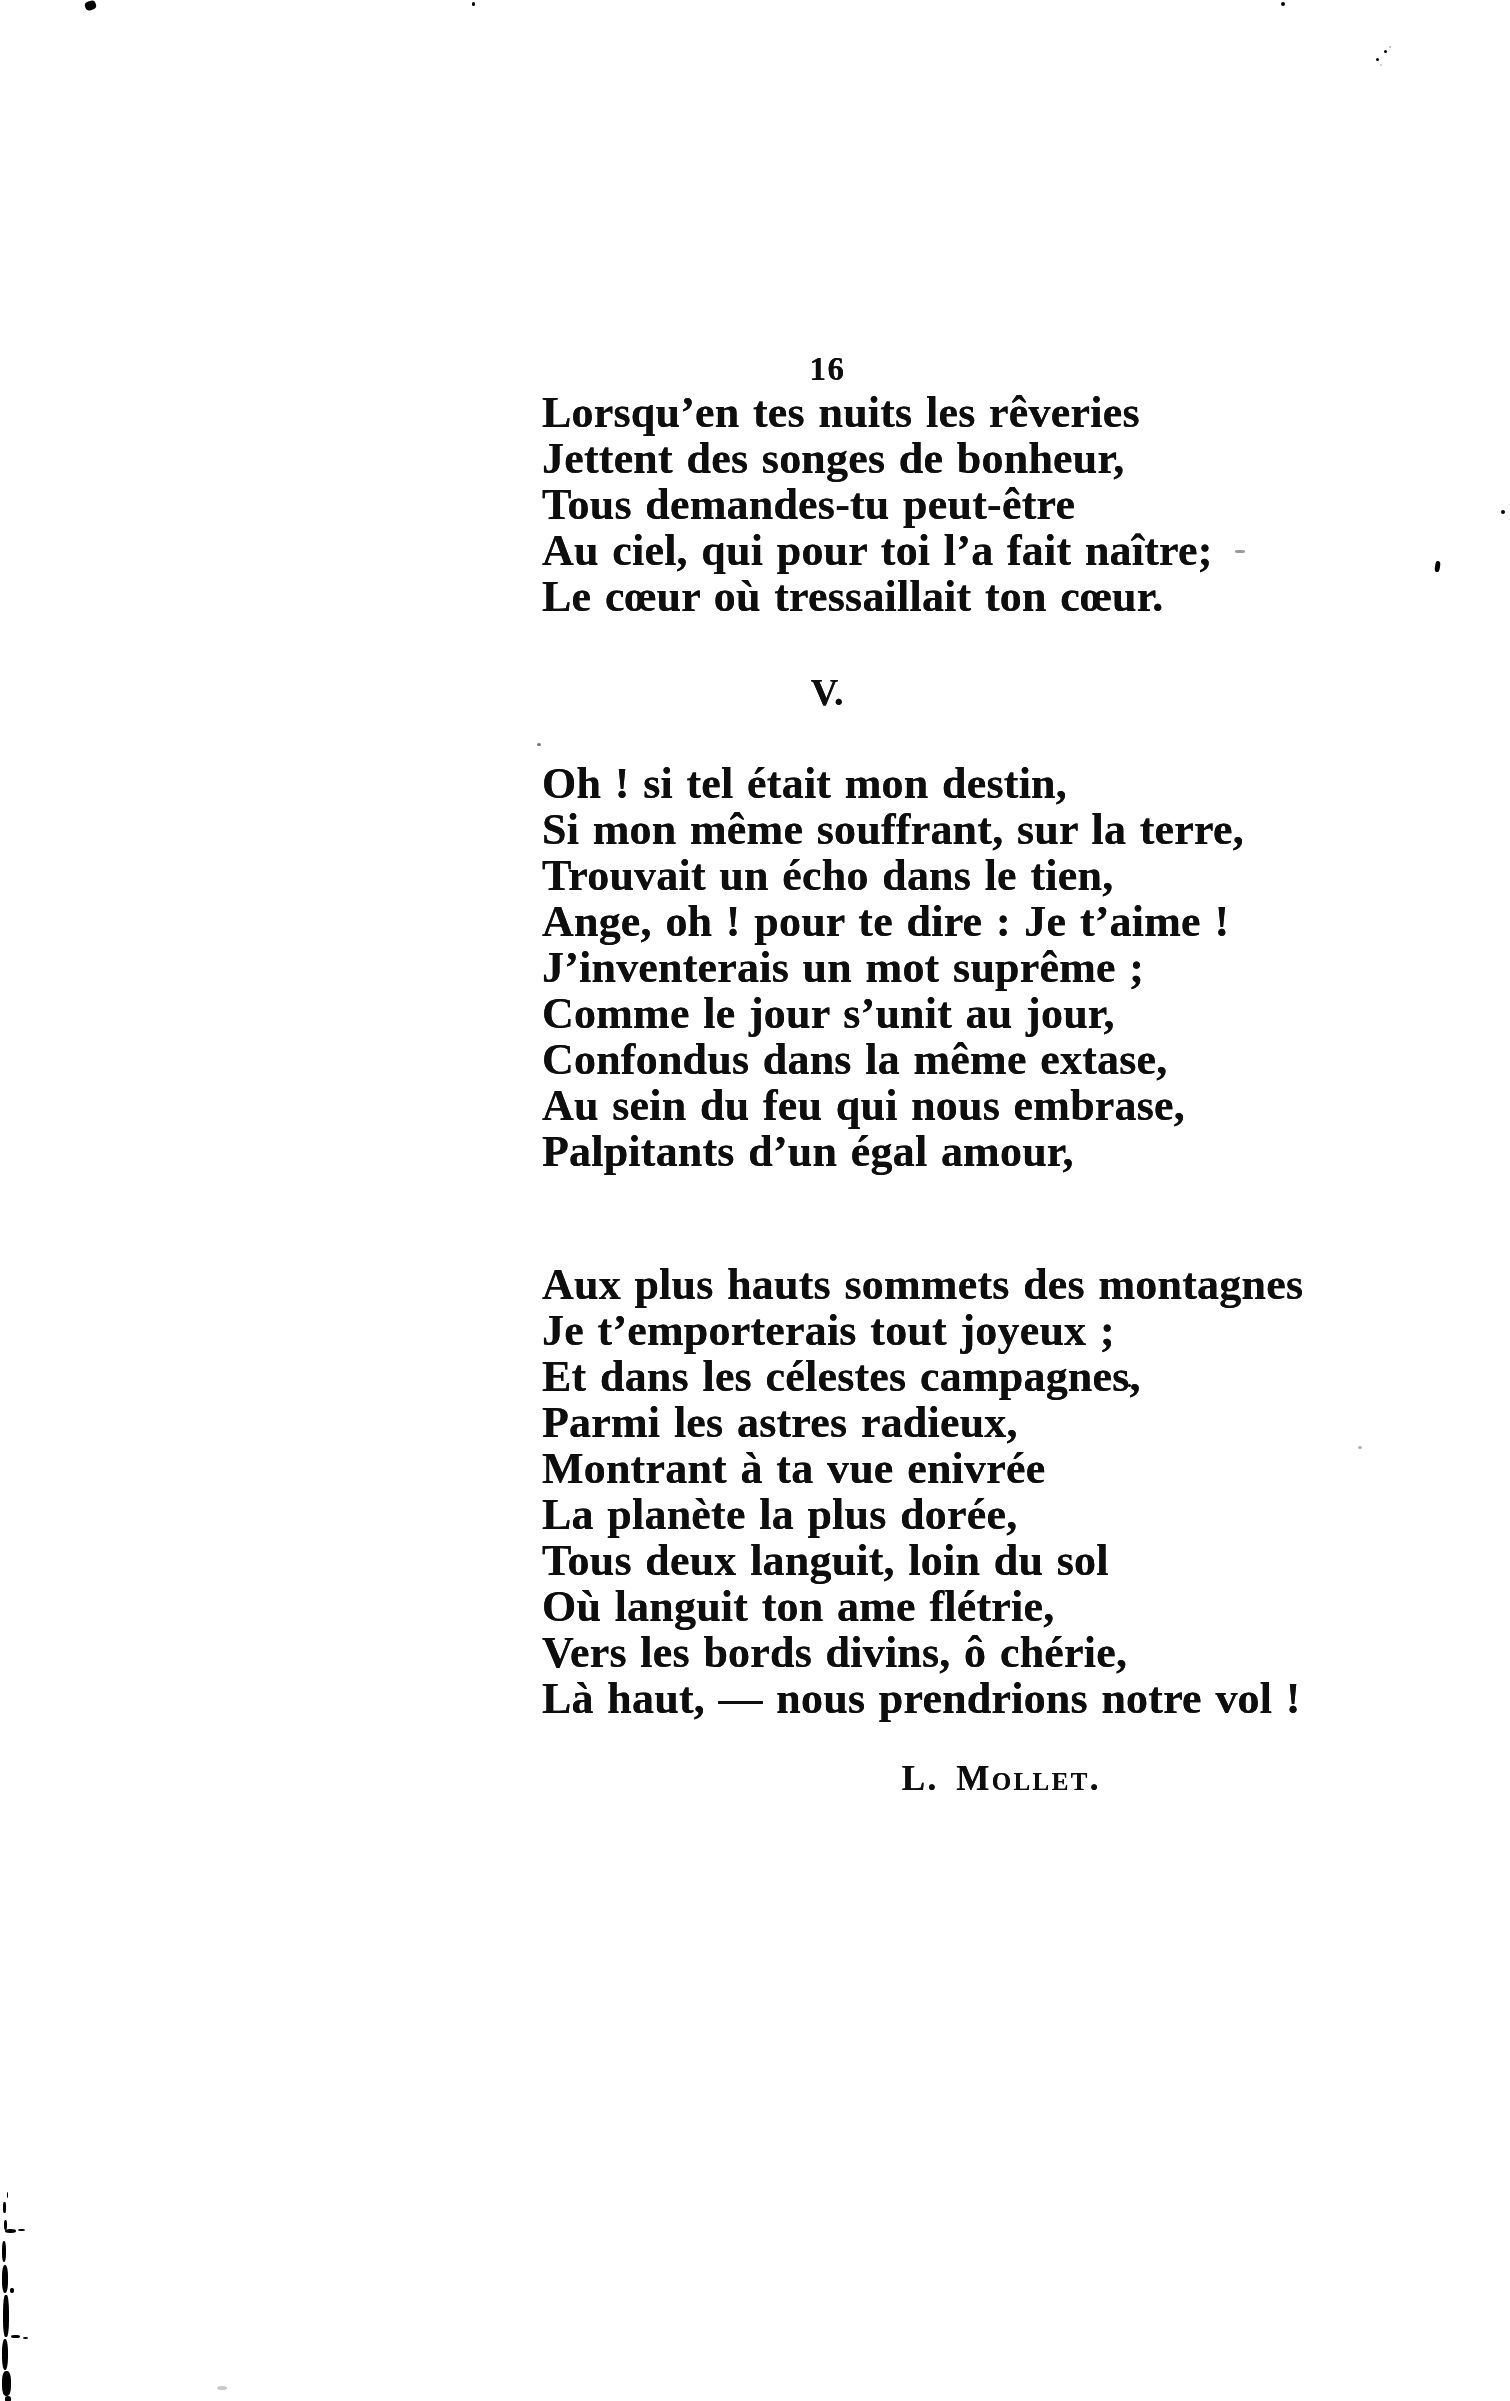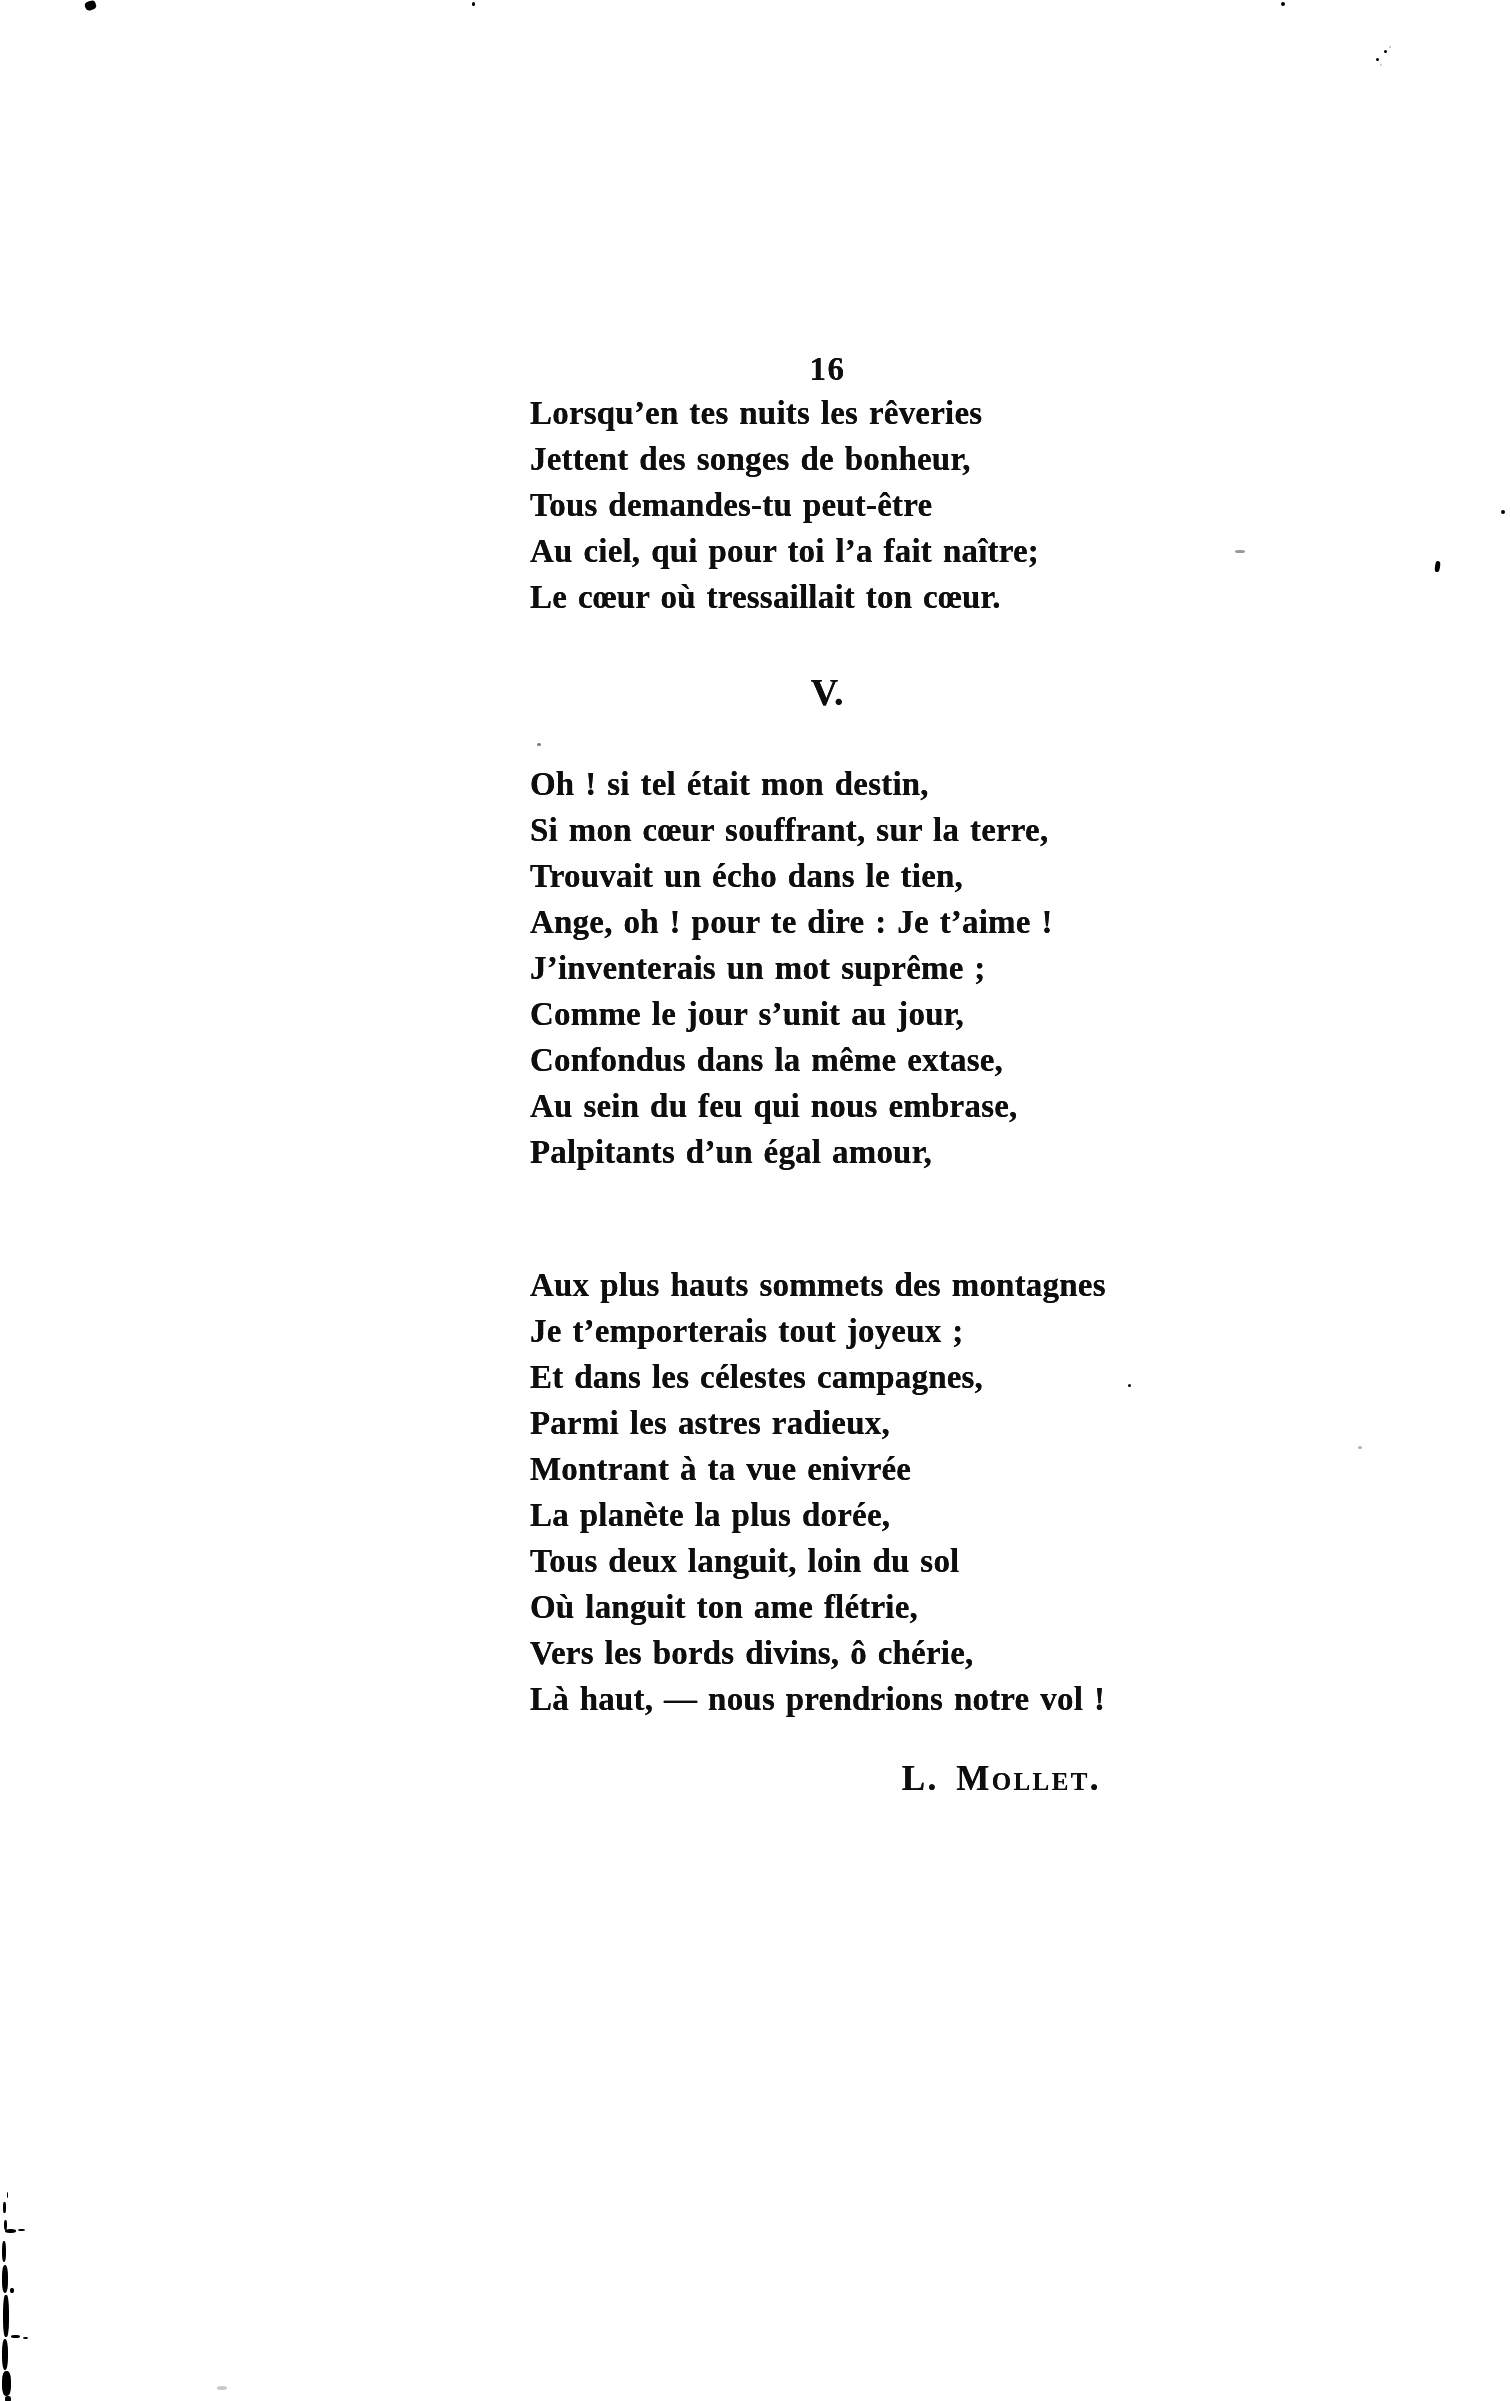--- a/index.html
+++ b/index.html
@@ -30,23 +30,23 @@
     position: absolute;
     left: 526px;
     top: 351px;
     width: 603px;
     text-align: center;
     font-size: 33px;
     letter-spacing: 1.6px;
   }
   .stanza {
     position: absolute;
-    left: 530px;
+    left: 542px;
     width: 636px;
-    font-size: 33px;
+    font-size: 44px;
     line-height: 46px;
     white-space: nowrap;
     word-spacing: 2.4px;
     letter-spacing: 0.2px;
   }
   .stanza-1 { top: 390px; }
   .section-heading {
     position: absolute;
     left: 526px;
     top: 670px;
@@ -91,21 +91,21 @@
     <div>Jettent des songes de bonheur,</div>
     <div>Tous demandes-tu peut-être</div>
     <div>Au ciel, qui pour toi l’a fait naître;</div>
     <div>Le cœur où tressaillait ton cœur.</div>
   </div>
 
   <div class="section-heading ink">V.</div>
 
   <div class="stanza stanza-2 ink">
     <div>Oh ! si tel était mon destin,</div>
-    <div>Si mon cœur souffrant, sur la terre,</div>
+    <div>Si mon même souffrant, sur la terre,</div>
     <div>Trouvait un écho dans le tien,</div>
     <div>Ange, oh ! pour te dire : Je t’aime !</div>
     <div>J’inventerais un mot suprême ;</div>
     <div>Comme le jour s’unit au jour,</div>
     <div>Confondus dans la même extase,</div>
     <div>Au sein du feu qui nous embrase,</div>
     <div>Palpitants d’un égal amour,</div>
   </div>
 
   <div class="stanza stanza-3 ink">

